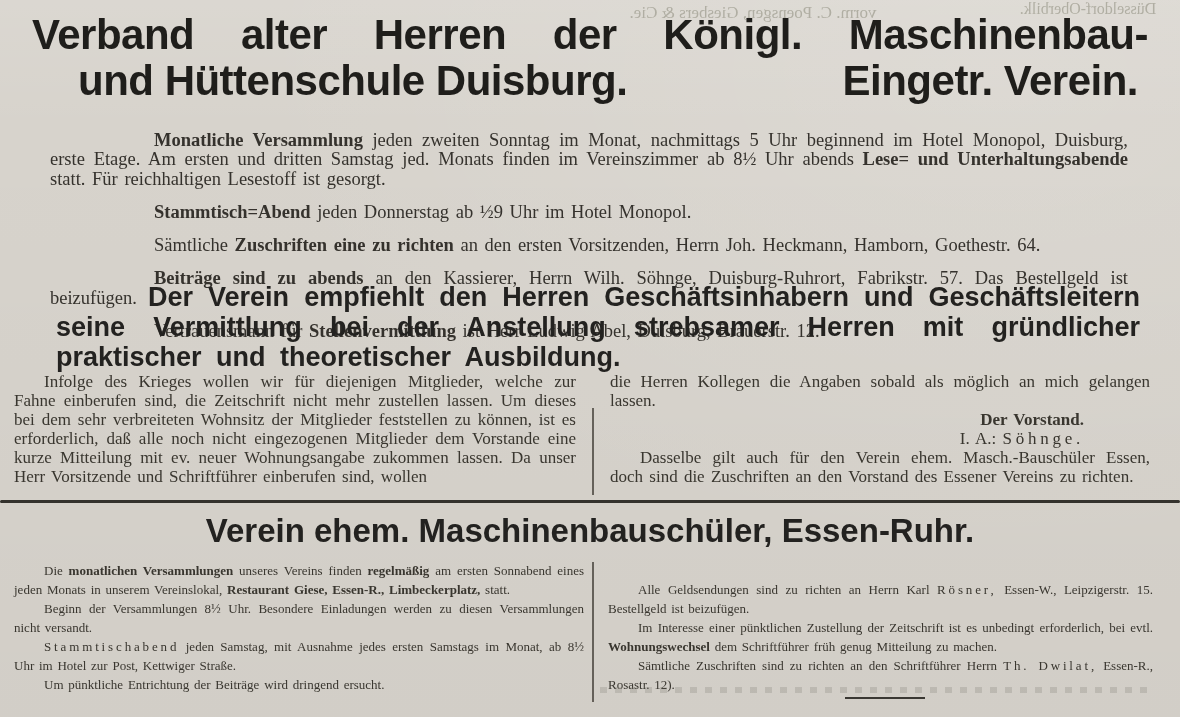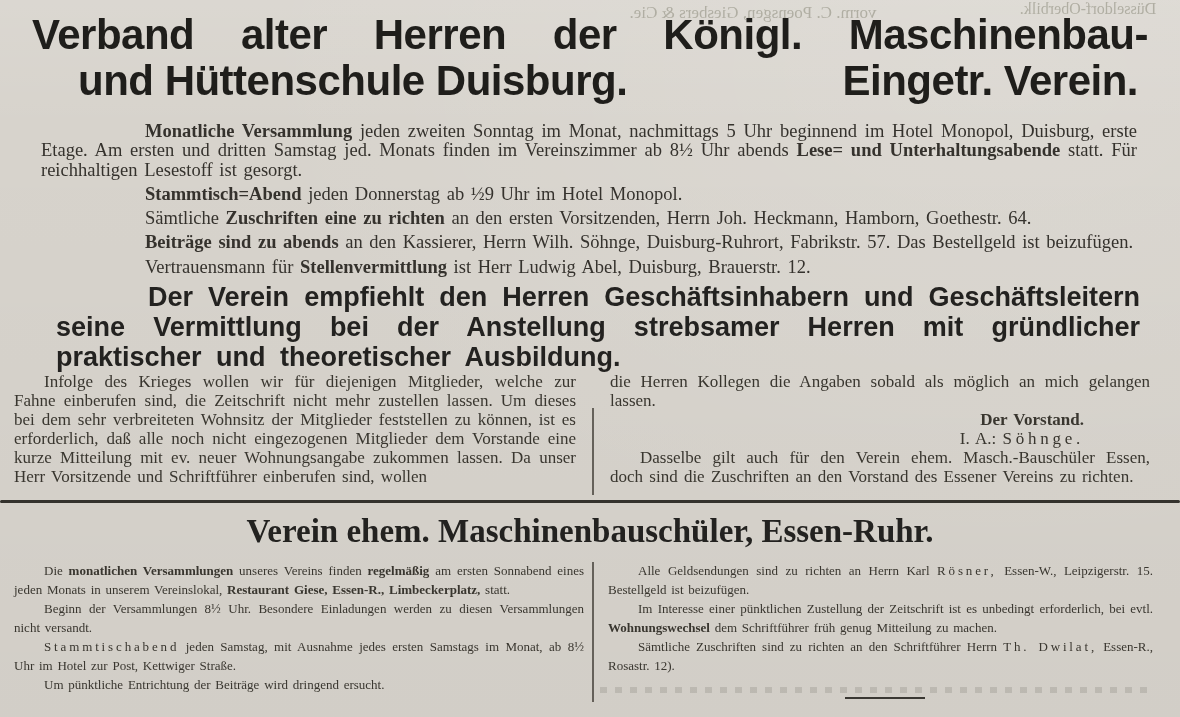--- a/index.html
+++ b/index.html
@@ -26,30 +26,30 @@
     font-family:"Liberation Sans","DejaVu Sans",sans-serif;font-weight:700;
     font-size:42px;line-height:46px;letter-spacing:-0.5px;color:#1f1e1b;
   }
   .h1 .l1{text-align:justify;text-align-last:justify;}
   .h1 .l2{display:flex;justify-content:space-between;padding-right:10px;margin-left:46px;}
   
   .intro{
     position:absolute;left:36px;top:117px;width:1106px;
     font-size:18.5px;line-height:19.3px;text-align:justify;word-spacing:2px;color:#35322d;
   }
-  .intro p{margin:5px;text-indent:104px;}
+  .intro p{margin:14px;text-indent:104px;}
   
   .appeal{
     position:absolute;left:56px;top:282px;width:1084px;margin:0;
     font-family:"Liberation Sans","DejaVu Sans",sans-serif;font-weight:700;
     font-size:27px;line-height:30px;text-align:justify;word-spacing:7px;
     text-indent:92px;color:#232220;
   }
   
-  .cols{position:absolute;display:flex;text-align:justify;color:#39362f;}
+  .cols{position:absolute;display:flex;text-align:justify;color:#39362f;align-items:flex-end;}
   .cols p{margin:0;text-indent:30px;}
   .cols p.noind{text-indent:0;}
   #cols1{left:14px;top:372px;width:1136px;font-size:17px;line-height:19px;word-spacing:2px;}
   #cols1 .cl{width:562px;}
   #cols1 .gap{width:34px;}
   #cols1 .cr{width:540px;}
   #cols2{left:14px;top:561px;width:1139px;font-size:13px;line-height:19px;word-spacing:1.5px;}
   #cols2 .cl{width:570px;}
   #cols2 .gap{width:24px;}
   #cols2 .cr{width:545px;}
@@ -61,21 +61,21 @@
   #vrule2{left:592px;top:562px;height:140px;}
   #hrule{position:absolute;left:0;top:500px;width:1180px;height:3px;background:#34322d;border-radius:2px;}
   #endrule{position:absolute;left:845px;top:697px;width:80px;height:2px;background:#3a3833;}
   #bleeddots{
     position:absolute;left:600px;top:687px;width:552px;height:6px;opacity:.55;
     background:repeating-linear-gradient(90deg, rgba(110,108,98,.40) 0 7px, rgba(0,0,0,0) 7px 15px);
   }
   
   .h2{
     position:absolute;left:0;top:511px;width:1180px;margin:0;text-align:center;
-    font-family:Liberation Serif, serif;font-weight:700;
+    font-family:Liberation Sans, sans-serif;font-weight:700;
     font-size:33px;line-height:40px;color:#232220;letter-spacing:0;
   }
 </style>
 </head>
 <body>
 
 <div class="page">
 
   <div class="bleed" id="bleedL">vorm. C. Poensgen, Giesbers &amp; Cie.</div>
   <div class="bleed" id="bleedR">Düsseldorf-Oberbilk.</div>

